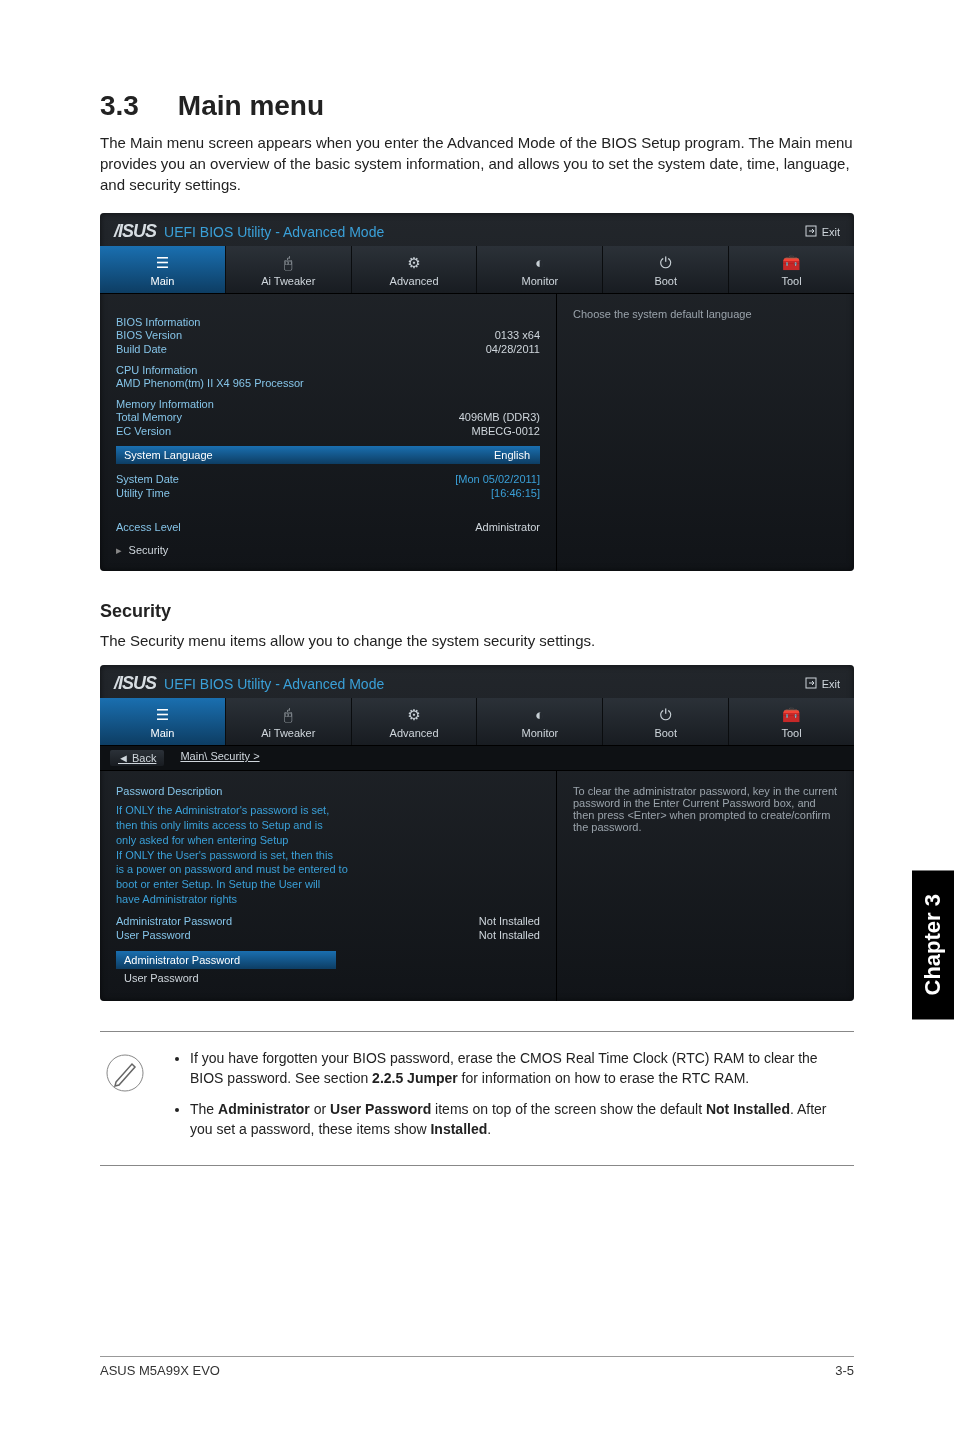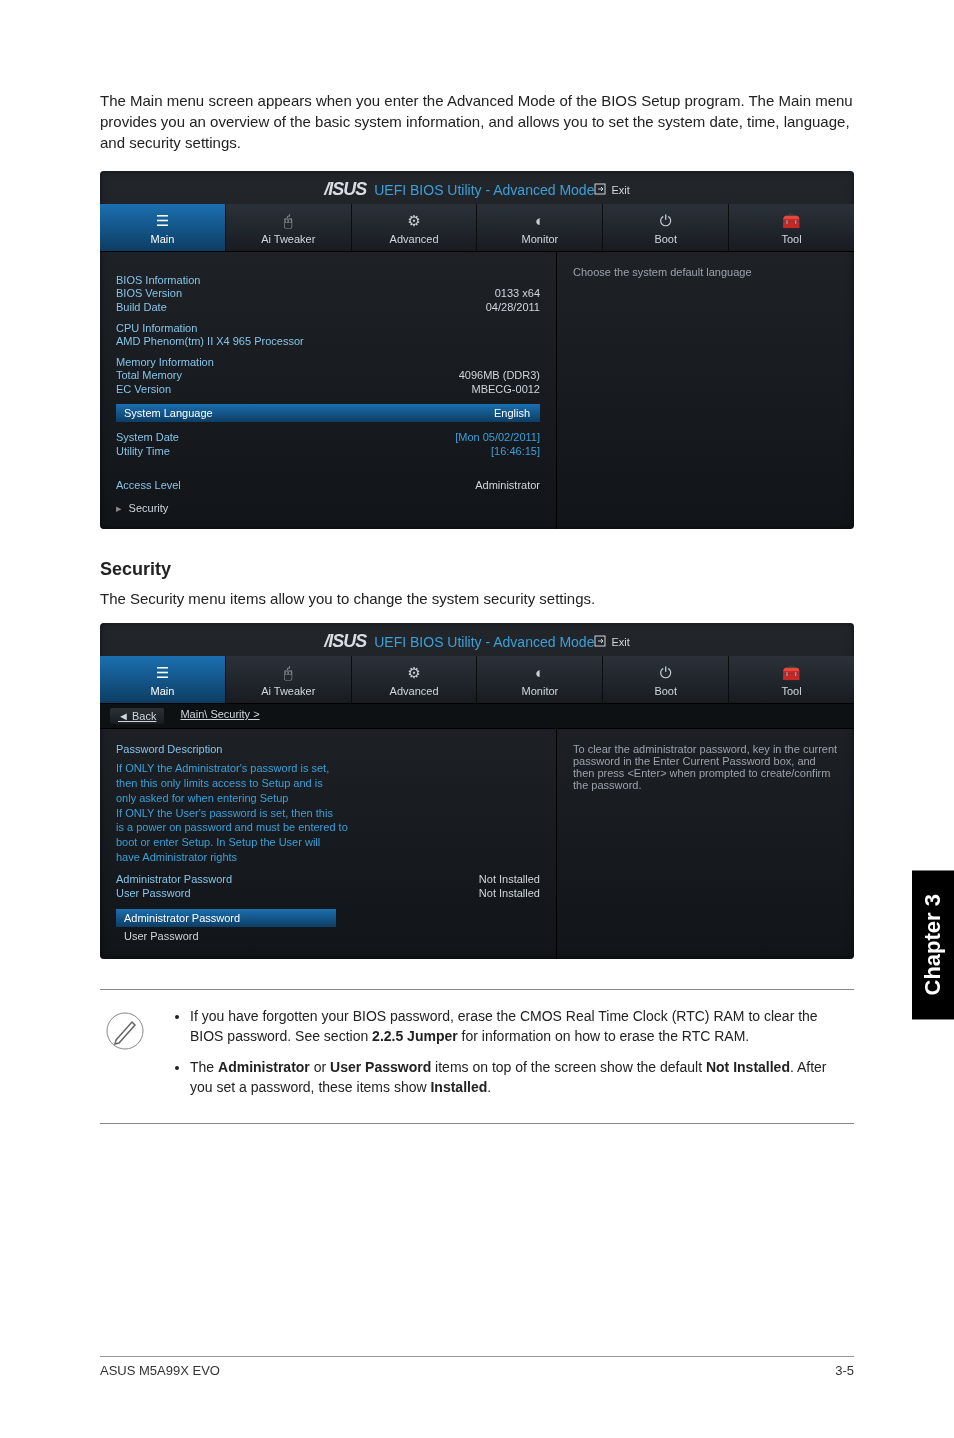--- a/index.html
+++ b/index.html
@@ -30,21 +30,21 @@
     border-radius: 4px;
     color: #a8b0b8;
     font-size: 11px;
     overflow: hidden;
     box-shadow: 0 0 6px rgba(0,0,0,0.6) inset;
     margin-bottom: 30px;
   }
   .bios-topbar {
     display: flex;
     align-items: center;
-    justify-content: center;
+    justify-content: space-between;
     padding: 8px 14px 4px 14px;
   }
   .bios-logo-title {
     display: flex;
     align-items: baseline;
     gap: 8px;
   }
   .bios-logo {
     font-family: Arial, sans-serif;
     font-weight: bold;
@@ -227,20 +227,25 @@
     color: #333;
     border-top: 1px solid #999;
     padding-top: 6px;
   }
 </style>
 </head>
 <body>
 
 <div class="page-inner">
 
+  <h2 class="section-title">
+    <span>3.3</span>
+    &nbsp;&nbsp;&nbsp;
+    <span>Main menu</span>
+  </h2>
 
   <p class="intro">The Main menu screen appears when you enter the Advanced Mode of the BIOS Setup program. The Main menu provides you an overview of the basic system information, and allows you to set the system date, time, language, and security settings.</p>
 
   <div class="bios-box">
     <div class="bios-topbar">
       <div class="bios-logo-title">
         <span class="bios-logo">/ISUS</span>
         <span class="bios-subtitle">UEFI BIOS Utility - Advanced Mode</span>
       </div>
       <div class="bios-exit">

